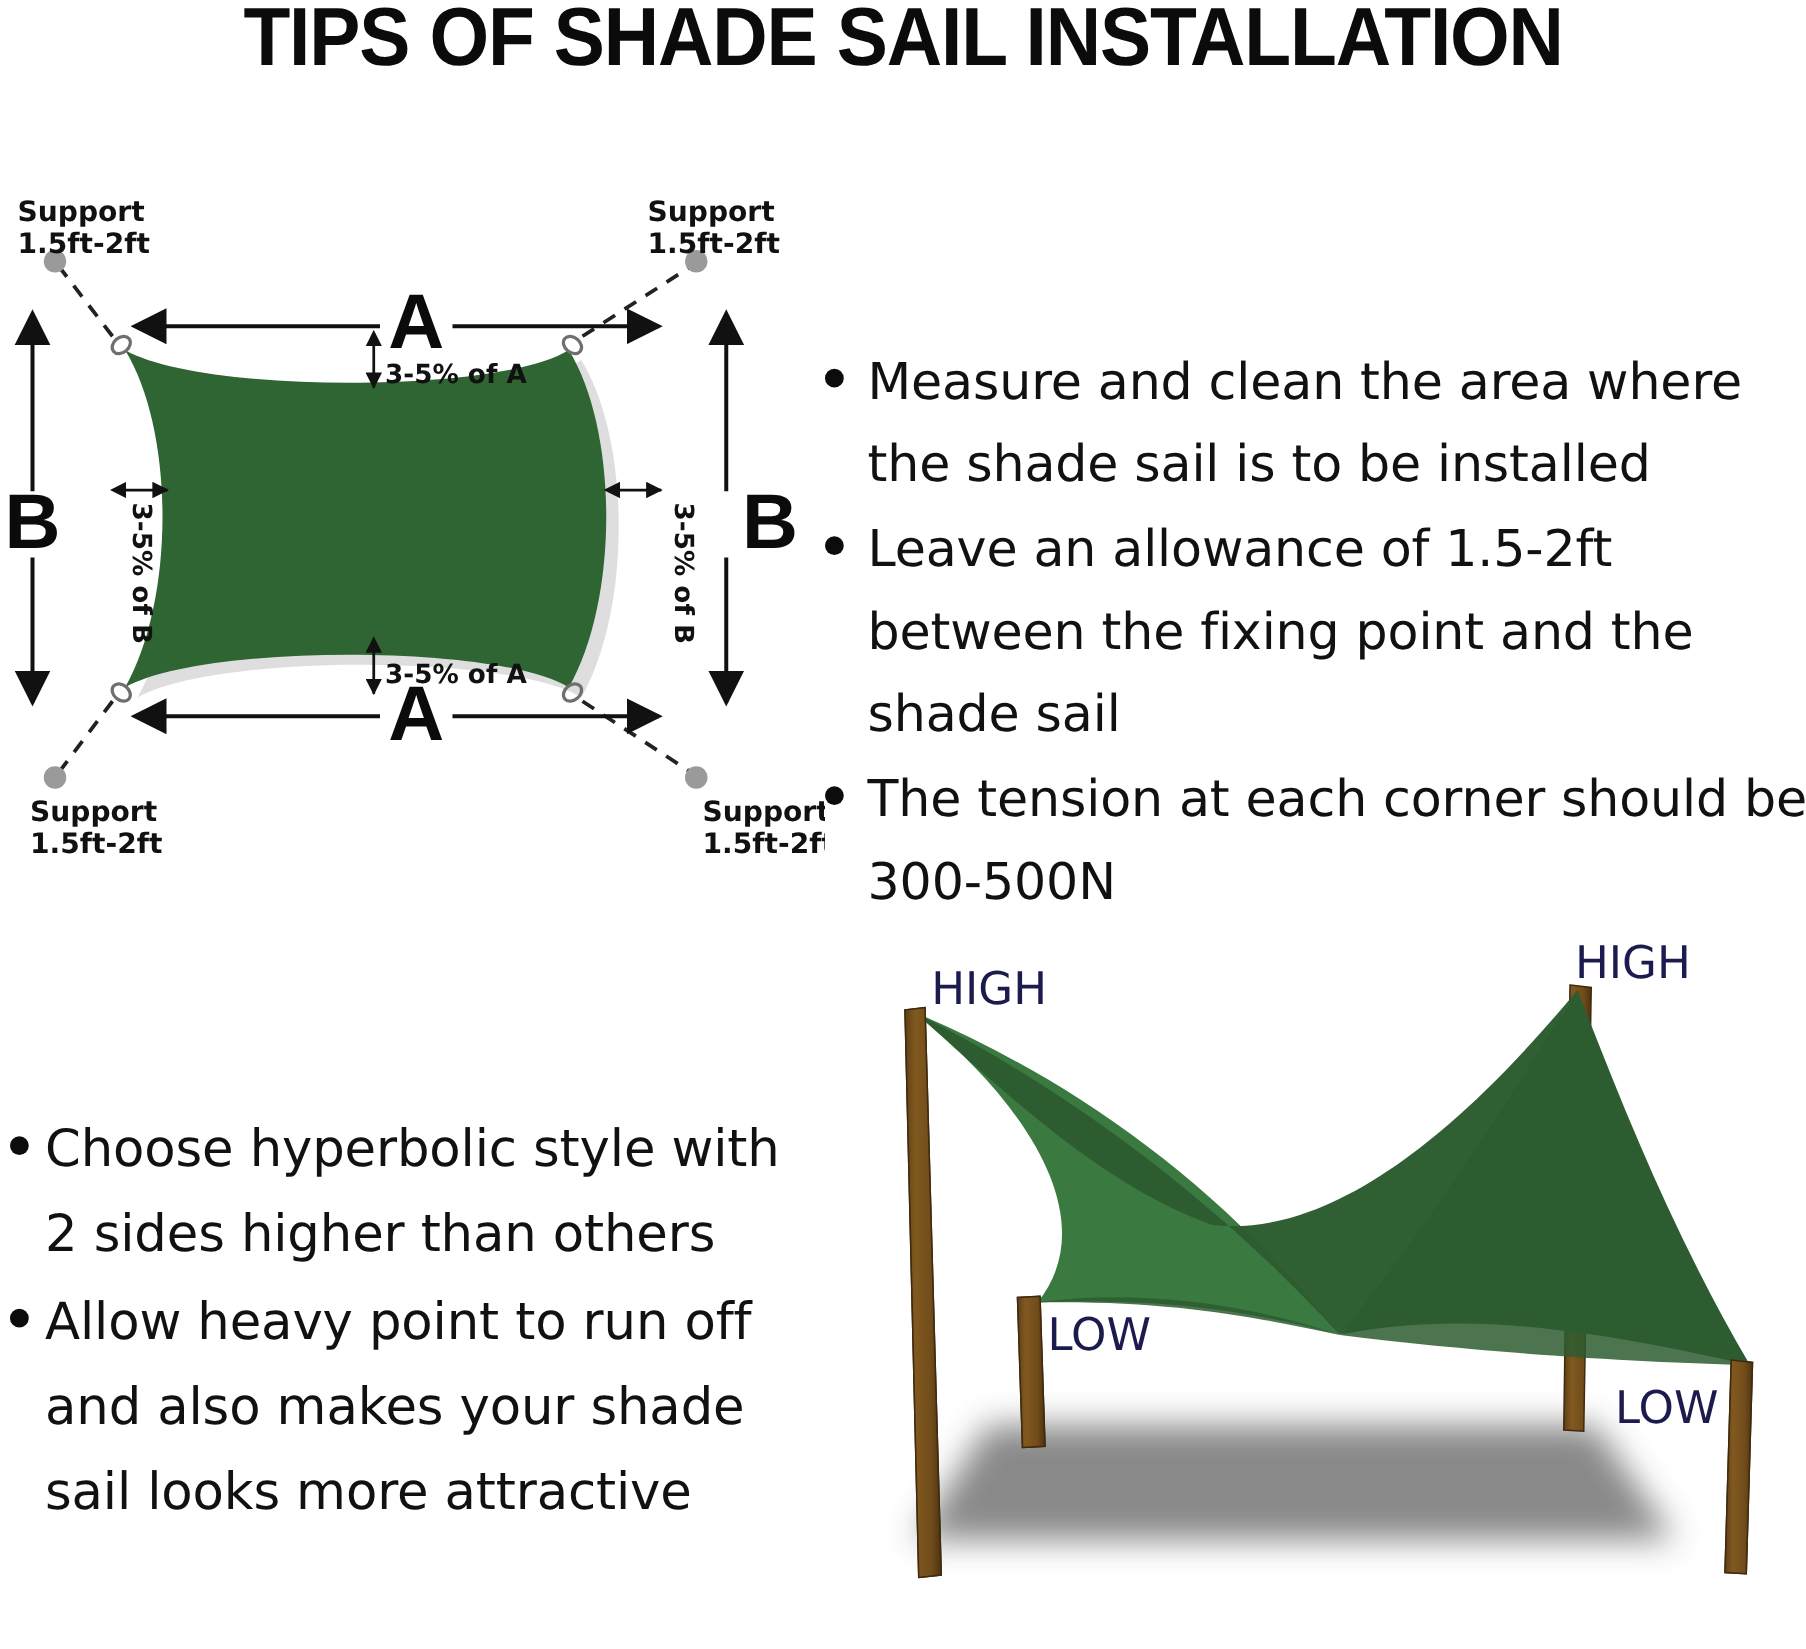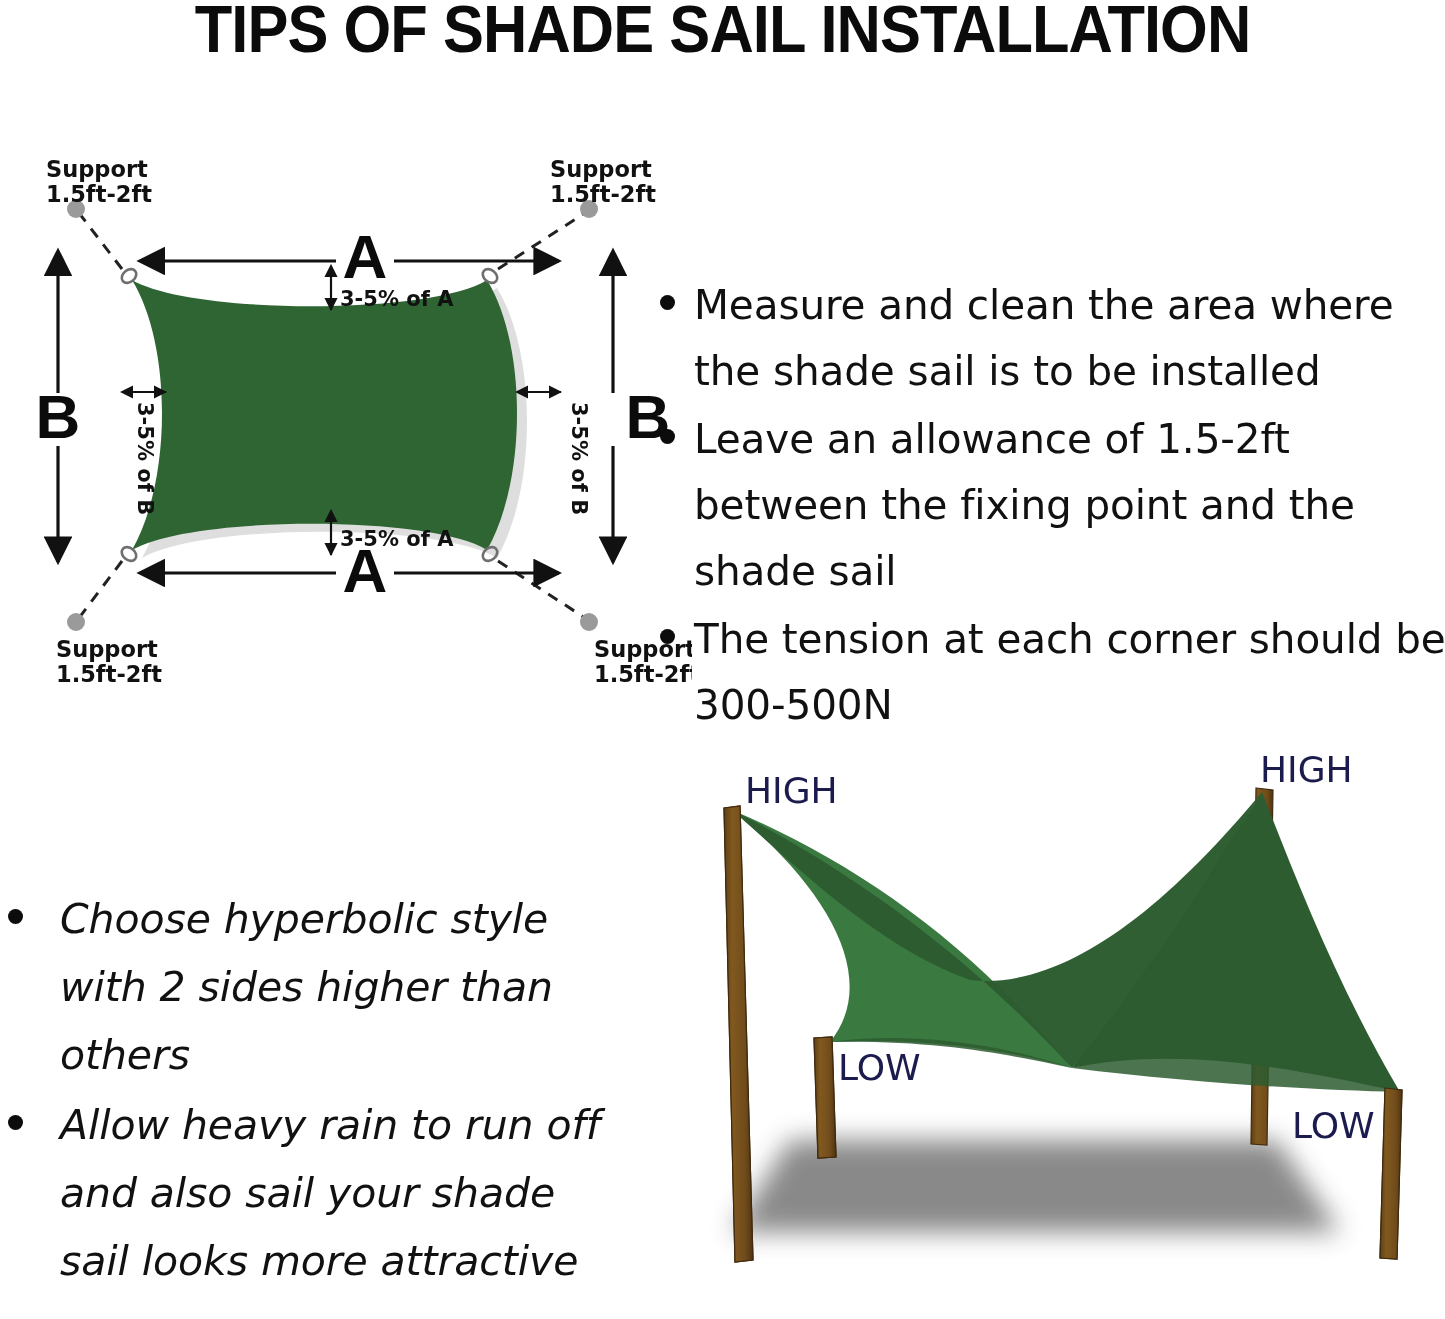--- a/index.html
+++ b/index.html
@@ -36,24 +36,23 @@
     letter-spacing: -1px;
     transform: scaleX(0.93);
     transform-origin: center center;
     white-space: nowrap;
     color: #0b0b0b;
   }
 
   
   #panel-diagram-rect {
     position: absolute;
-    left: 12px; top: 150;
+    left: 0; top: 150;
     width: 660px;
     height: 600px;
-    padding-left: 20px;
   }
   #rect-diagram-svg { display:block; }
 
   #panel-tips-top {
     position: absolute;
     left: 648px;
     top: 272px;
     width: 800px;
   }
 
@@ -106,21 +105,21 @@
   }
   #panel-tips-top ul.tips > li { margin-bottom: 2px; }
   #panel-tips-top ul.tips > li .bullet-dot { top: 23px; left: 12px; }
 
   
   #panel-tips-bottom ul.tips > li .tip-text {
     font-size: 41px;
     line-height: 68px;
     letter-spacing: -0.1px;
   }
-  #panel-tips-bottom ul.tips > li { margin-bottom: 2px; padding-left: 60px; font-style: italic; }
+  #panel-tips-bottom ul.tips > li { margin-bottom: 2px; padding-left: 36px; }
   #panel-tips-bottom ul.tips > li .bullet-dot { top: 24px; left: 8px; }
 
   
   .svg-lbl {
     font-family: "DejaVu Sans", "Liberation Sans", sans-serif;
     font-weight: bold;
     fill: #111111;
   }
   .svg-dim-letter {
     font-family: "Liberation Sans", "DejaVu Sans", sans-serif;
@@ -266,21 +265,21 @@
 </div>
 
 <div id="panel-tips-bottom">
   <ul class="tips">
     <li>
       <span class="bullet-dot"></span>
       <span class="tip-text">Choose hyperbolic style with 2 sides higher than others</span>
     </li>
     <li>
       <span class="bullet-dot"></span>
-      <span class="tip-text">Allow heavy rain to run off and also sail your shade sail looks more attractive</span>
+      <span class="tip-text">Allow heavy point to run off and also makes your shade sail looks more attractive</span>
     </li>
   </ul>
 </div>
 
 <div id="panel-diagram-hyper">
   <svg id="hyper-diagram-svg" width="805" height="544" viewBox="0 0 805 544">
     <defs>
       <linearGradient id="postGrad" x1="0" y1="0" x2="1" y2="0">
         <stop offset="0%" stop-color="#5e3f16"></stop>
         <stop offset="28%" stop-color="#81591f"></stop>

